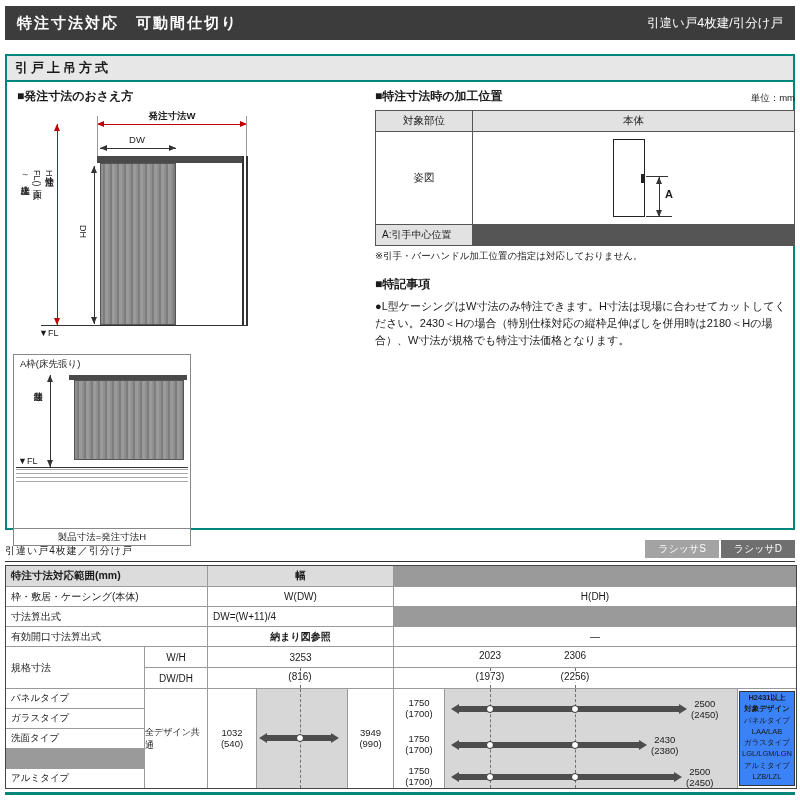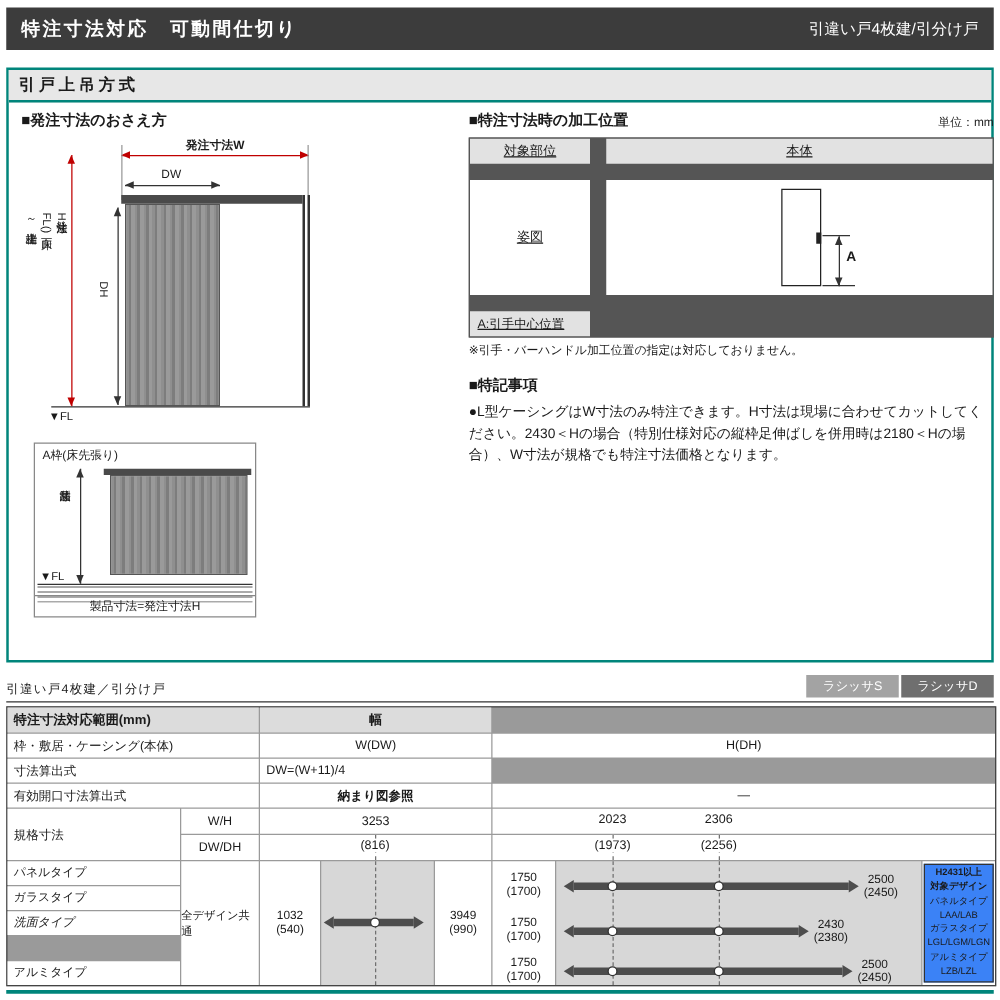--- a/index.html
+++ b/index.html
@@ -37,21 +37,21 @@
   .dimv::after  { bottom:0; border-top:7px solid currentColor; }
   .red { color:#c00000; }
   .blk { color:#333; }
 
   .subbox { position:absolute; border:1px solid #888; background:#fff; }
   .caption { position:absolute; left:0; right:0; bottom:0; height:17px; border-top:1px solid #888;
              font-size:9.5px; display:flex; align-items:center; justify-content:center; }
 
   
   .proc { display:grid; grid-template-columns:96px 1fr; grid-template-rows:20px 92px 20px;
-          gap:13px; background:#555; border:1px solid #555; margin-top:5px;text-decoration:underline; }
+          gap:1px; background:#555; border:1px solid #555; margin-top:5px; }
   .pc { background:#fff; font-size:10.5px; display:flex; align-items:center; justify-content:center; }
   .pc.gray { background:#e2e2e2; }
   .pc.left { justify-content:flex-start; padding-left:6px; }
   .pc.rel { position:relative; }
   .smallnote { font-size:9.5px; margin-top:4px; }
   .remarks { font-size:11px; line-height:1.55; margin-top:5px; }
 
   
   .p2titlebar { margin-top:10px; display:flex; align-items:flex-end; border-bottom:1px solid #333; padding-bottom:3px; }
   .p2titlebar h2 { font-size:10px; font-weight:normal; letter-spacing:1px; }
@@ -117,21 +117,21 @@
         <div class="dimv blk" style="left:77px;top:56px;height:158px;"></div>
         <div class="abs vtext" style="left:60px;top:115px;height:30px;">DH</div>
         <div class="dimv red" style="left:40px;top:14px;height:201px;"></div>
         <div class="abs vtext" style="left:2px;top:60px;height:125px;">発注寸法H:
 FL(床面)
 ～上枠上端</div>
         <div class="abs" style="left:24px;top:215px;width:207px;height:1px;background:#333;"></div>
         <div class="abs" style="left:22px;top:218px;font-size:9px;">▼FL</div>
       </div>
 
-      <div class="subbox" style="left:20px;top:272px;width:178px;height:140px;padding-left:40px;">
+      <div class="subbox" style="left:6px;top:272px;width:178px;height:192px;padding-left:40px;">
         <div class="abs" style="left:6px;top:3px;font-size:9.5px;">A枠(床先張り)</div>
         <div class="abs" style="left:55px;top:20px;width:118px;height:5px;background:#4a4a4a;"></div>
         <div class="abs wood" style="left:60px;top:25px;width:110px;height:80px;"></div>
         <div class="dimv blk" style="left:36px;top:20px;height:92px;"></div>
         <div class="abs vtext" style="left:18px;top:30px;height:72px;">製品寸法</div>
         <div class="abs" style="left:4px;top:101px;font-size:9px;">▼FL</div>
         <div class="abs" style="left:2px;top:112px;width:172px;height:1px;background:#333;"></div>
         <div class="abs" style="left:2px;top:113px;width:172px;height:14px;background:repeating-linear-gradient(0deg,#aaa 0 1px,transparent 1px 4px);"></div>
         <div class="caption">製品寸法=発注寸法H</div>
       </div>
@@ -201,21 +201,21 @@
     </div>
     <div class="c rel" style="grid-column:6/9;grid-row:6;">
       <div class="dash" style="left:96px;"></div>
       <div class="dash" style="left:181px;"></div>
       <span class="posnum" style="left:96px;top:3px;">(1973)</span>
       <span class="posnum" style="left:181px;top:3px;">(2256)</span>
     </div>
 
     <div class="c left small" style="grid-column:1;grid-row:7;">パネルタイプ</div>
     <div class="c left small" style="grid-column:1;grid-row:8;">ガラスタイプ</div>
-    <div class="c left small" style="grid-column:1;grid-row:9;font-style:italic;">洗面タイプ</div>
+    <div class="c left small" style="grid-column:1;grid-row:9;">洗面タイプ</div>
     <div class="c left small" style="grid-column:1;grid-row:11;">アルミタイプ</div>
 
     <div class="c" style="grid-column:2;grid-row:7/12;font-size:9px;">全デザイン共通</div>
 
     <div class="c" style="grid-column:3;grid-row:7/12;">
       <div class="stack">
         <span>1032</span>
         <span>(540)</span>
       </div>
     </div>

